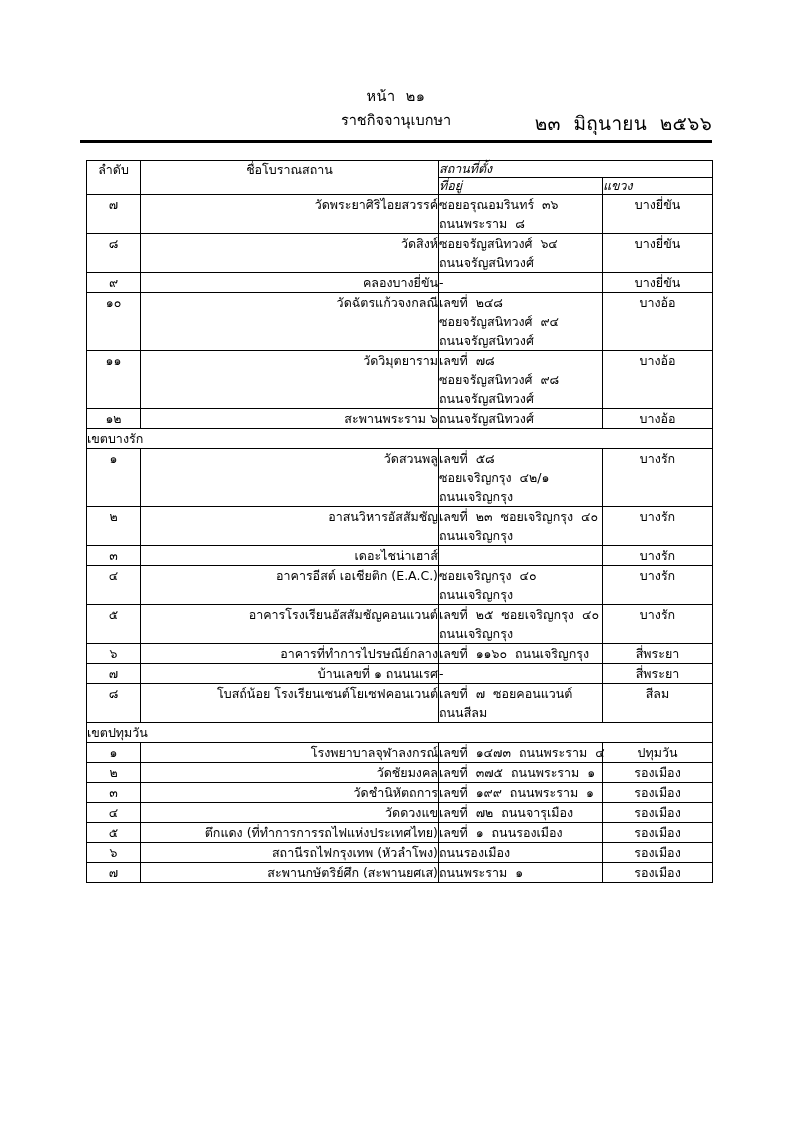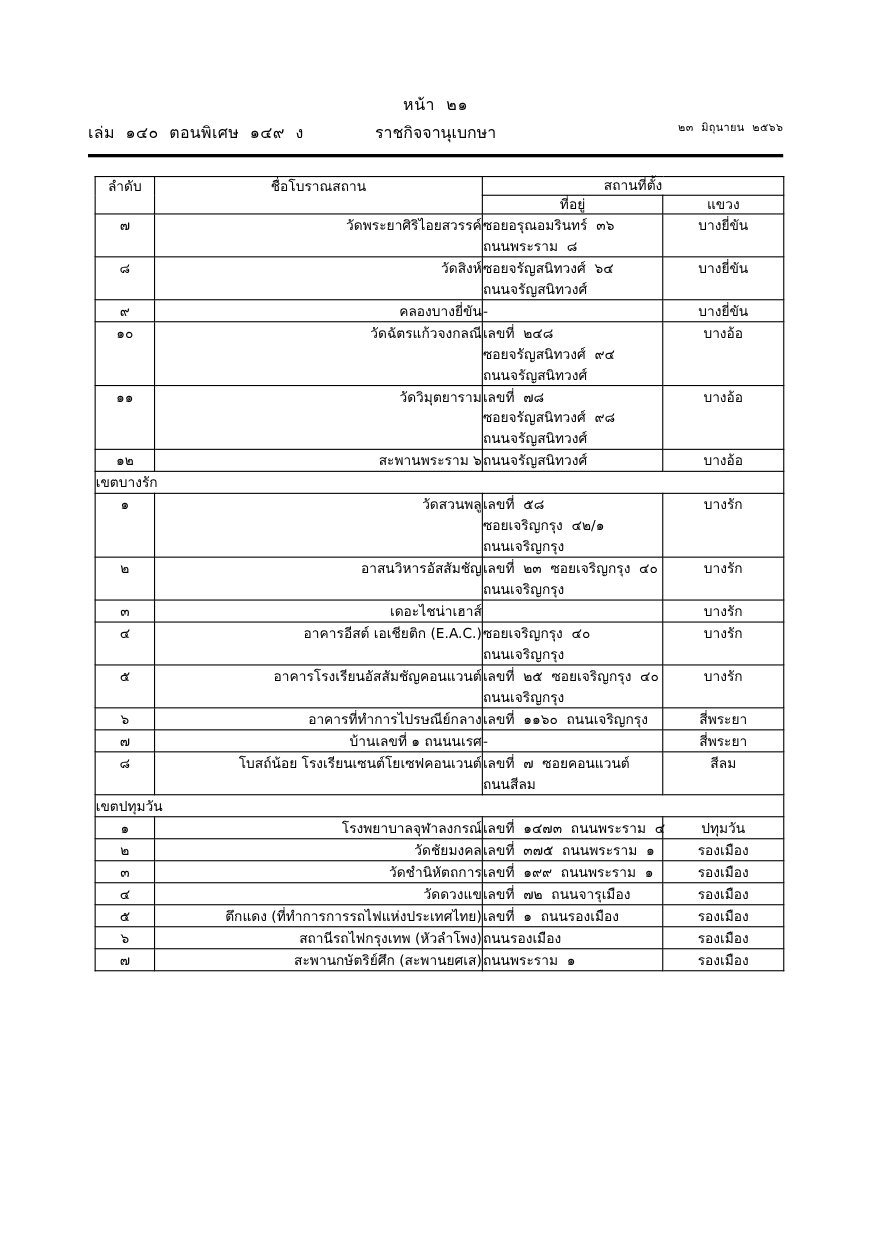--- a/index.html
+++ b/index.html
@@ -57,21 +57,21 @@
     right: 0;
     top: 0;
     text-align: center;
     font-size: 14.5px;
     white-space: pre;
   }
   .masthead-right {
     position: absolute;
     right: 0;
     top: 0;
-    font-size: 10px;
+    font-size: 19px;
     white-space: pre;
     letter-spacing: 0.3px;
   }
   .masthead-rule {
     position: absolute;
     left: 80px;
     top: 126px;
     width: 632px;
     height: 3px;
     background: #000;
@@ -99,24 +99,25 @@
   col.c-addr  { width: 164px; }
   col.c-sub   { width: 110px; }
 
   .th-cell {
     text-align: center;
     font-size: 12.5px;
     padding: 4px 2px 5px 2px;
     line-height: 17px;
   }
   .th-span {
-    text-align: center;
+    text-align: left;
     padding: 3px 2px 3px 2px;
     line-height: 16px;
     font-size: 12.5px;
+    font-style: italic;
   }
 
   .cell-no {
     text-align: center;
     padding: 4px 2px 4px 2px;
     line-height: 19px;
   }
   .cell-name {
     text-align: right;
     padding: 4px 4px 4px 7px;
@@ -140,21 +141,20 @@
   .addr-line { display: block; white-space: pre; }
 </style>
 </head>
 <body>
 
 <div class="page">
 
   <div class="masthead">
     <div class="masthead-pageline">หน้า  ๒๑</div>
     <div class="masthead-main">
-      <span class="masthead-left">เล่ม  ๑๔๐  ตอนพิเศษ  ๑๔๙  ง</span>
       <span class="masthead-center">ราชกิจจานุเบกษา</span>
       <span class="masthead-right">๒๓  มิถุนายน  ๒๕๖๖</span>
     </div>
   </div>
   <div class="masthead-rule"></div>
 
   <table class="reg-table">
     <colgroup>
       <col class="c-no">
         <col class="c-name">

